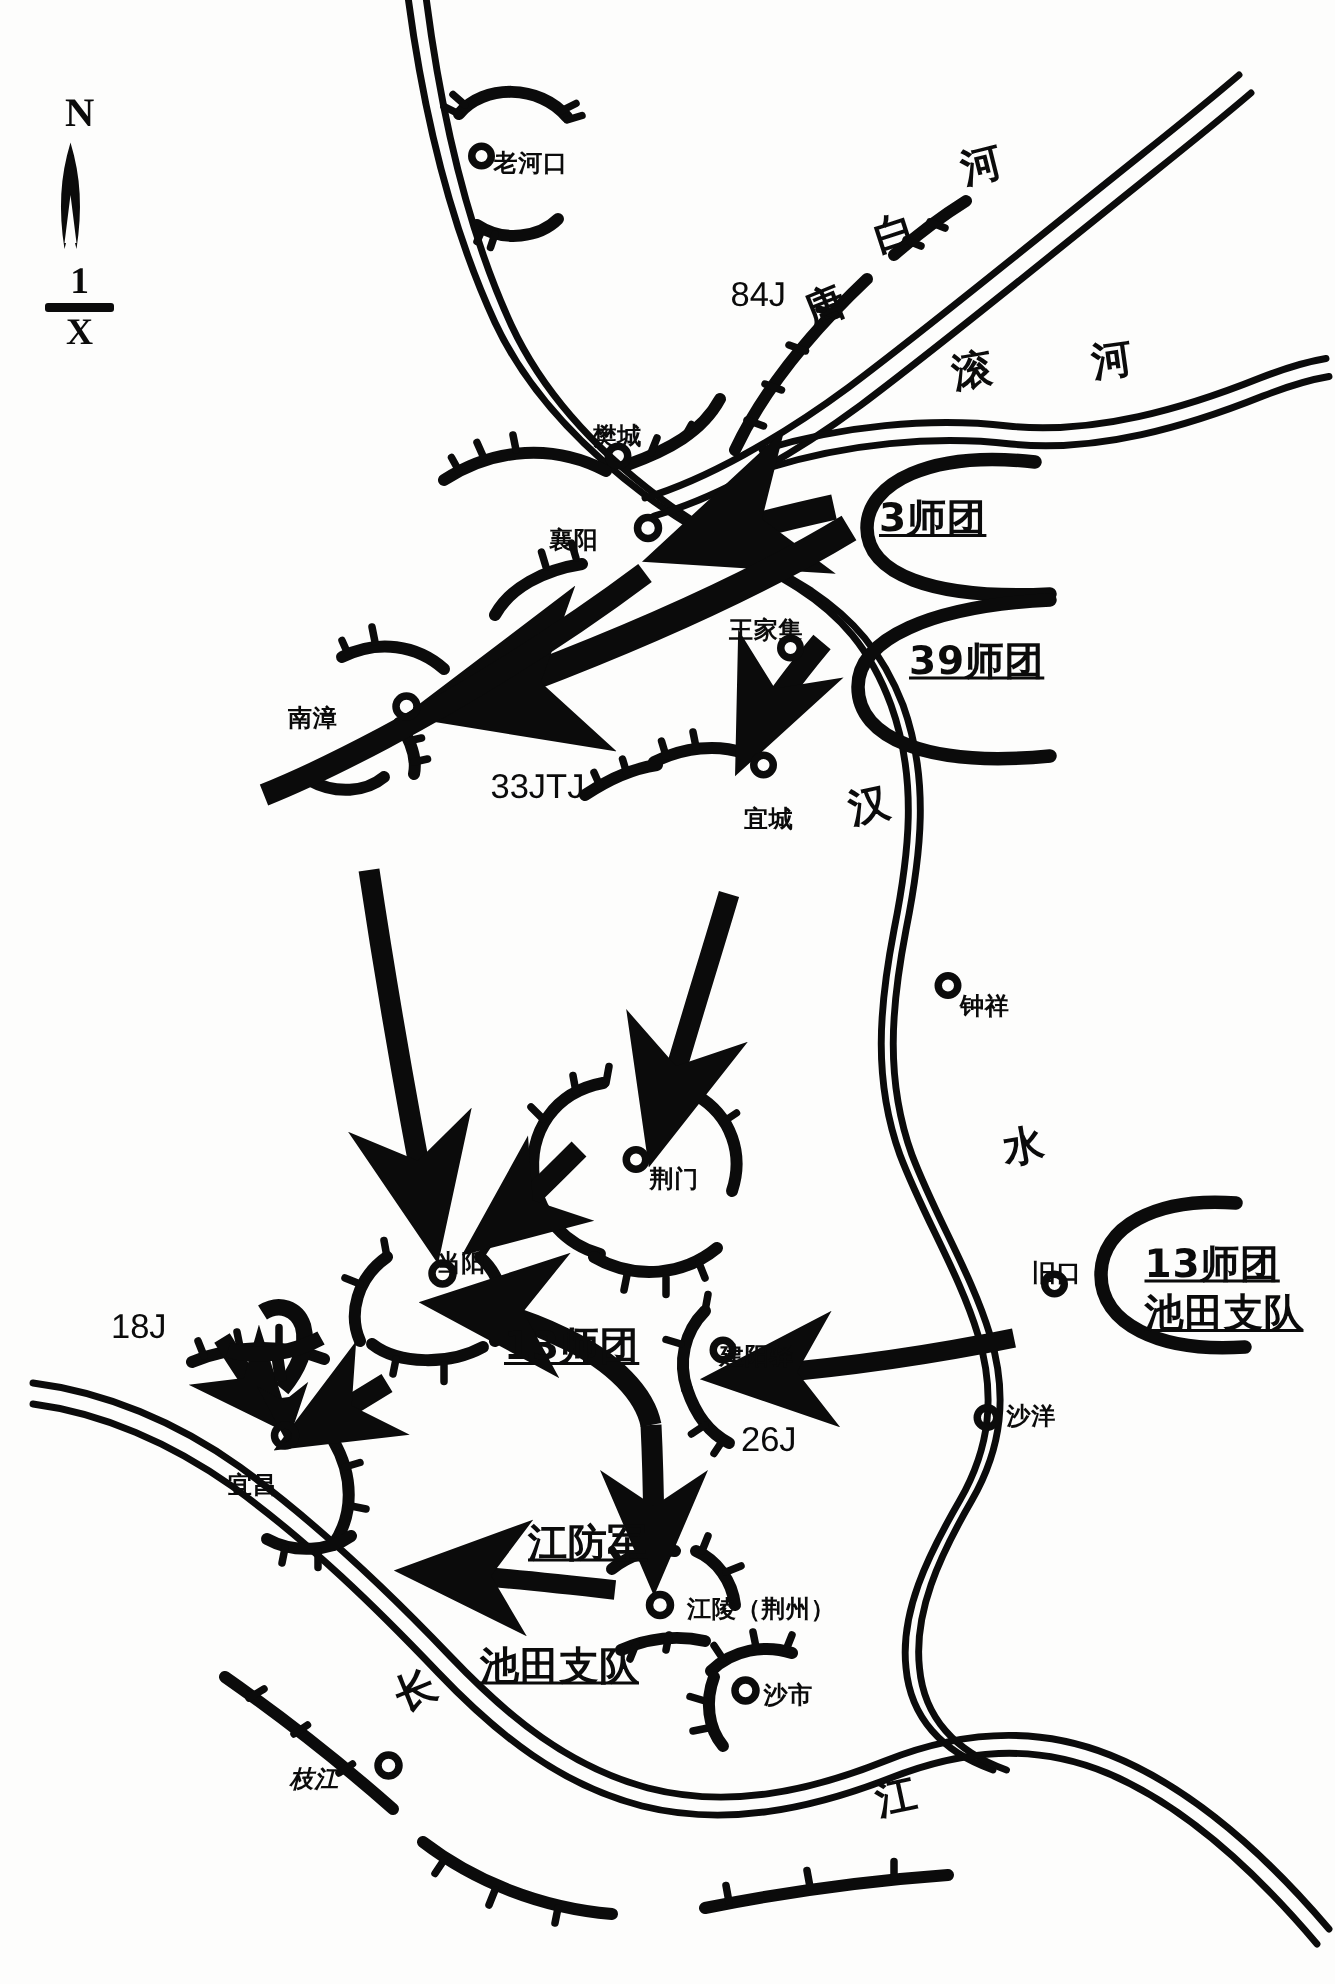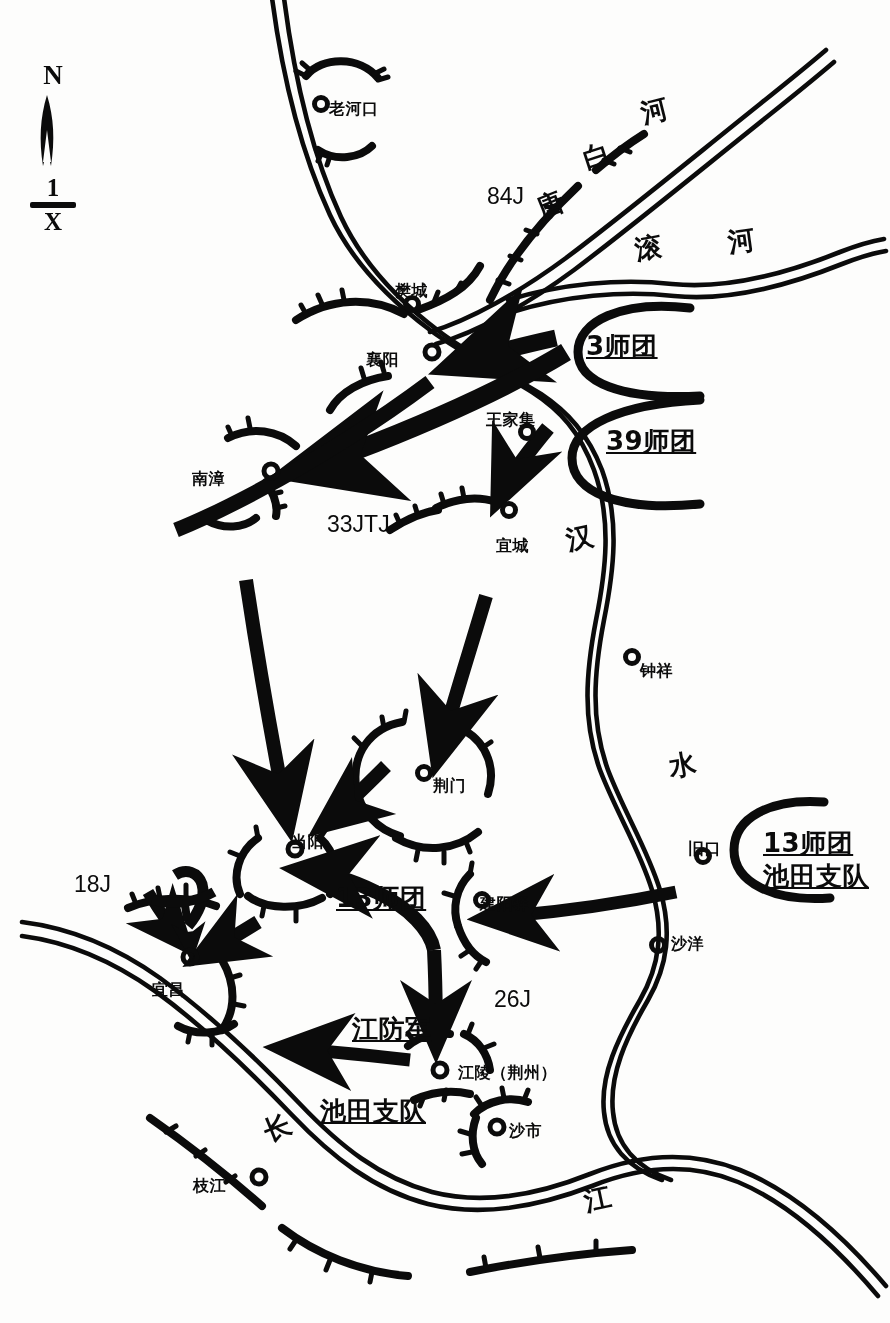--- a/index.html
+++ b/index.html
@@ -295,30 +295,30 @@
       <div class="lbl lbl-cjk city-name" style="left: 496px; top: 537px;">宜城</div>
       <div class="lbl lbl-cjk city-name" style="left: 640px; top: 662px;">钟祥</div>
       <div class="lbl lbl-cjk city-name" style="left: 433px; top: 777px;">荆门</div>
       <div class="lbl lbl-cjk city-name" style="left: 275px; top: 833px; margin-left: 16px;">当阳</div>
       <div class="lbl lbl-cjk city-name" style="left: 688px; top: 840px;">旧口</div>
       <div class="lbl lbl-cjk city-name" style="left: 480px; top: 895px;">建阳驿</div>
       <div class="lbl lbl-cjk city-name" style="left: 671px; top: 923px; margin-top: 12px;">沙洋</div>
       <div class="lbl lbl-cjk city-name" style="left: 152px; top: 981px;">宜昌</div>
       <div class="lbl lbl-cjk city-name" style="left: 458px; top: 1064px;">江陵（荆州）</div>
       <div class="lbl lbl-cjk city-name" style="left: 509px; top: 1122px; font-family: Liberation Serif, serif;">沙市</div>
-      <div class="lbl lbl-cjk city-name" style="left: 193px; top: 1177px;">枝江</div>
+      <div class="lbl lbl-cjk city-name" style="left: 193px; top: 1177px; font-style: italic;">枝江</div>
     </div>
   <div id="unit-labels">
       <div class="lbl lbl-latin unit-latin" style="left: 487px; top: 184px;">84J</div>
       <div class="lbl lbl-cjk unit-name" style="left: 586px; top: 332px;">3师团</div>
       <div class="lbl lbl-cjk unit-name" style="left: 606px; top: 427px;">39师团</div>
       <div class="lbl lbl-latin unit-latin" style="left: 327px; top: 512px;">33JTJ</div>
       <div class="lbl lbl-cjk unit-name" style="left: 336px; top: 884px;">13师团</div>
       <div class="lbl lbl-latin unit-latin" style="left: 74px; top: 872px;">18J</div>
-      <div class="lbl lbl-latin unit-latin" style="left: 494px; top: 987px;">26J</div>
+      <div class="lbl lbl-latin unit-latin" style="left: 494px; top: 947px;">26J</div>
       <div class="lbl lbl-cjk unit-name" style="left: 352px; top: 1015px;">江防军</div>
       <div class="lbl lbl-cjk unit-name" style="left: 320px; top: 1097px;">池田支队</div>
       <div class="lbl lbl-cjk unit-name two-line" style="left: 763px; top: 827px;">
         <div>13师团</div>
         <div>池田支队</div>
       </div>
     </div>
   <div id="river-labels">
       <div class="lbl lbl-cjk river-name" style="left: 537px; top: 190px; transform: rotate(-22deg);">唐</div>
       <div class="lbl lbl-cjk river-name" style="left: 583px; top: 141px; transform: rotate(-18deg);">白</div>

